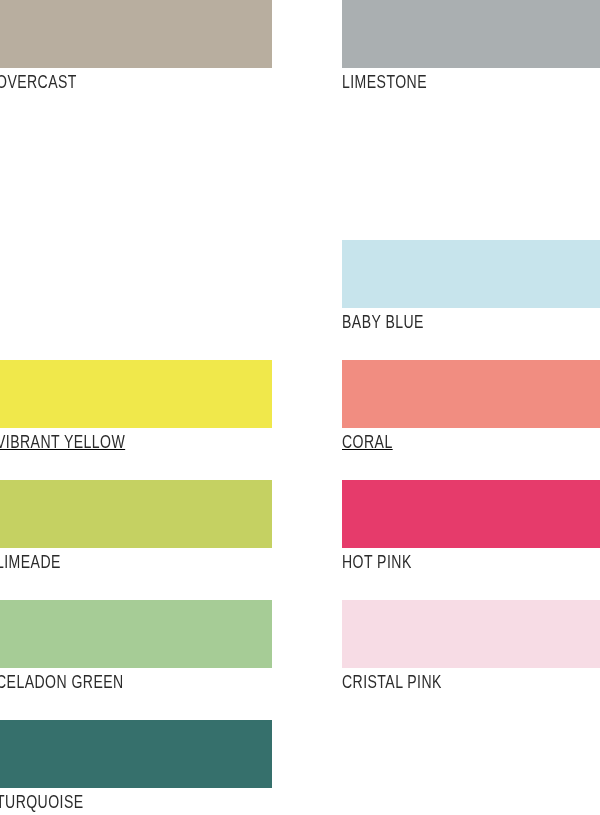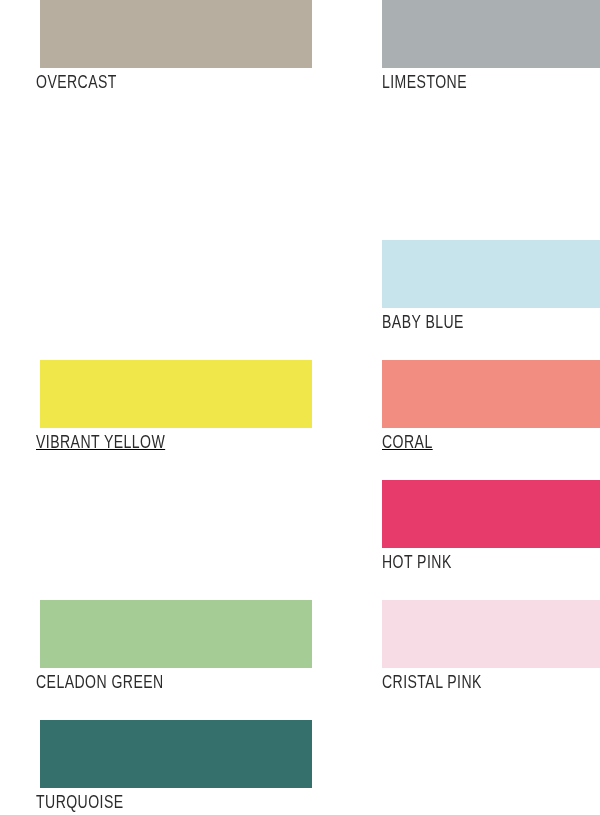--- a/index.html
+++ b/index.html
@@ -17,21 +17,20 @@
   #palette-sheet {
     position: relative;
     width: 600px;
     height: 815px;
     background: #ffffff;
   }
 
   .swatch-cell {
     position: absolute;
     box-sizing: border-box;
-    margin-left: 40px;
   }
 
   .swatch-chip {
     width: 100%;
     height: 68px;
     display: block;
   }
 
   .swatch-label {
     display: block;
@@ -80,20 +79,24 @@
     <span class="swatch-label" style="color: rgb(43, 43, 43);">OVERCAST</span>
   </div>
 
 
 
   <div class="swatch-cell col-left row-3">
     <span class="swatch-chip" style="background: rgb(240, 232, 75);"></span>
     <span class="swatch-label" style="color: rgb(43, 43, 43);">VIBRANT YELLOW</span>
   </div>
 
+  <div class="swatch-cell col-left row-4">
+    <span class="swatch-chip" style="background: rgb(197, 209, 98);"></span>
+    <span class="swatch-label" style="color: rgb(43, 43, 43);">LIMEADE</span>
+  </div>
 
   <div class="swatch-cell col-left row-5">
     <span class="swatch-chip" style="background: rgb(166, 204, 150);"></span>
     <span class="swatch-label" style="color: rgb(43, 43, 43);">CELADON GREEN</span>
   </div>
 
   <div class="swatch-cell col-left row-6">
     <span class="swatch-chip" style="background: rgb(54, 112, 108);"></span>
     <span class="swatch-label" style="color: rgb(43, 43, 43);">TURQUOISE</span>
   </div>

